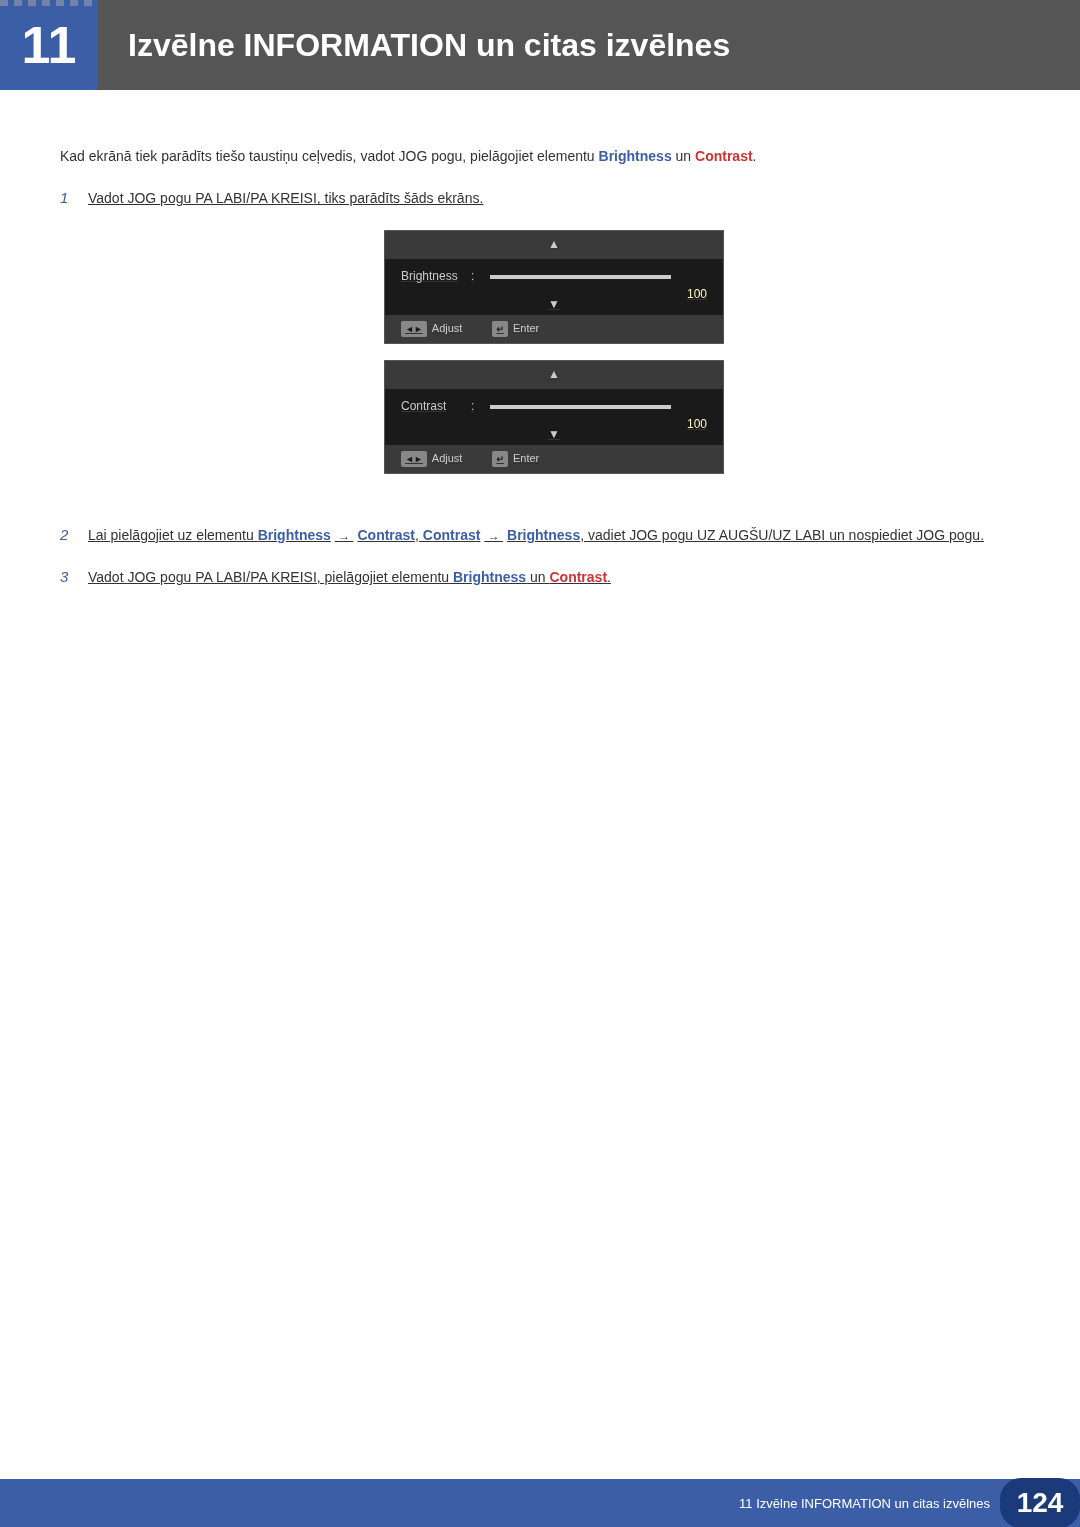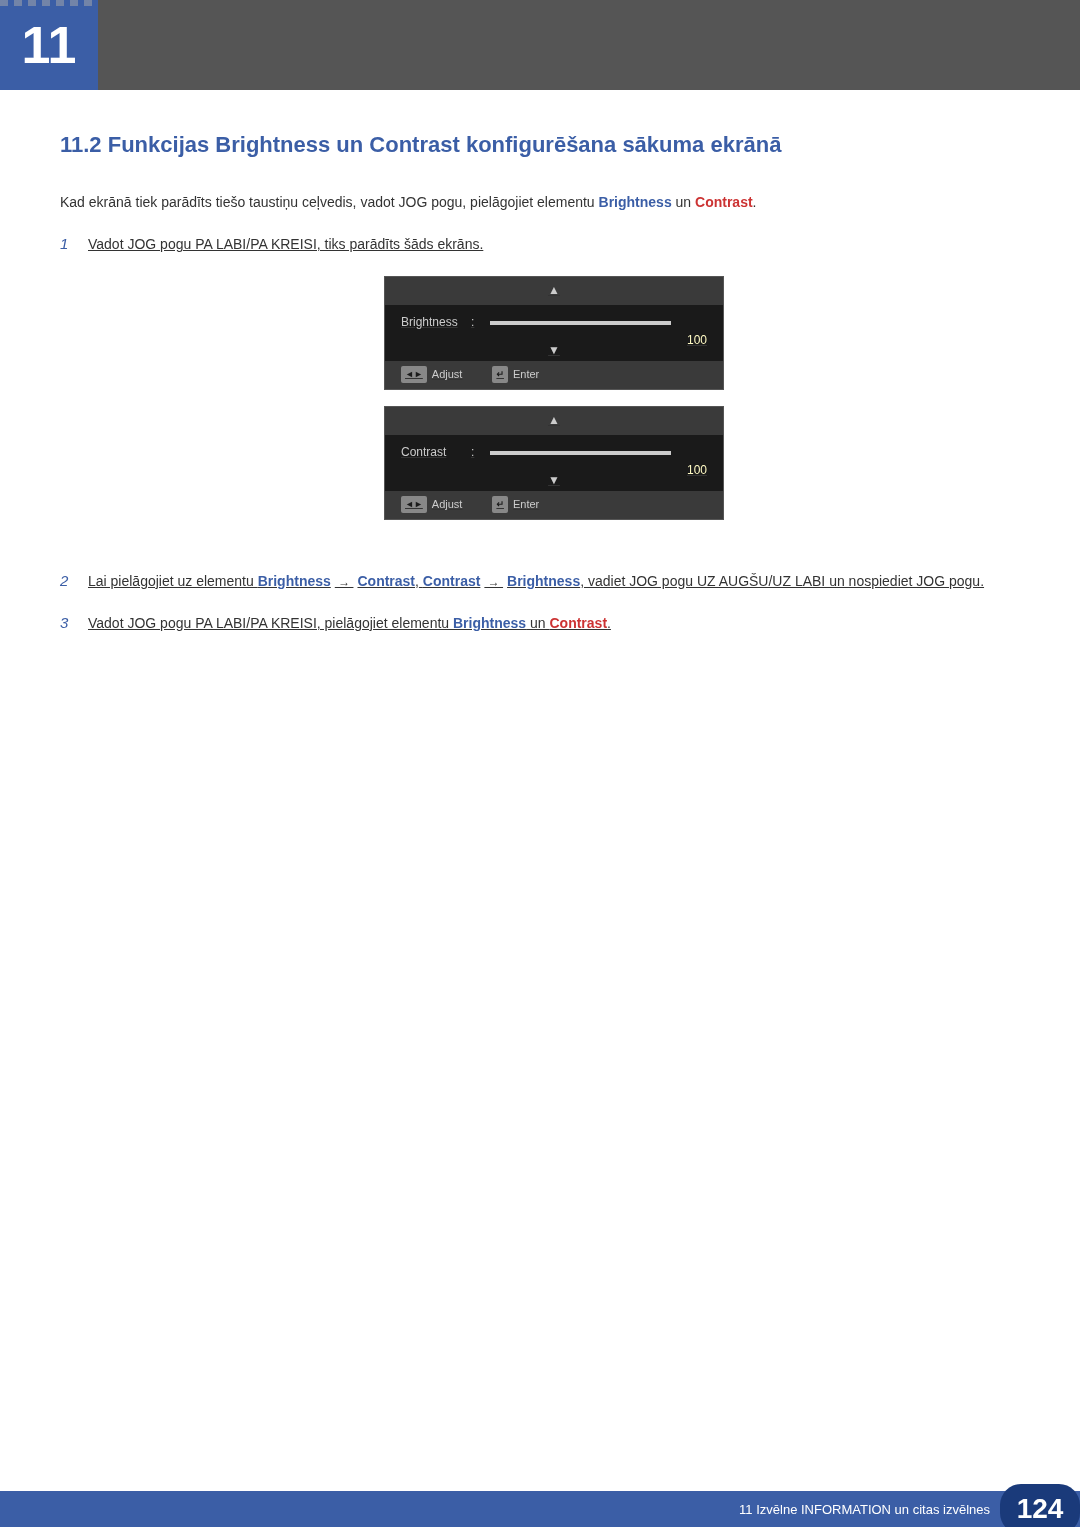--- a/index.html
+++ b/index.html
@@ -227,21 +227,21 @@
       justify-content: center;
       height: 20px;
     }
 
     
     .page-footer {
       position: absolute;
       bottom: 0;
       left: 0;
       right: 0;
-      height: 36px;
+      height: 48px;
       background: #3b5ea6;
       display: flex;
       align-items: center;
       justify-content: flex-end;
       padding-right: 0;
     }
 
     .footer-text {
       color: #ffffff;
       font-size: 13px;
@@ -266,27 +266,25 @@
       margin: 0 4px;
     }
   </style>
 </head>
 <body>
 
 <div class="header-bar">
   <div class="chapter-number-block">
     <span>11</span>
   </div>
+  <span class="header-title">Izvēlne INFORMATION un citas izvēlnes</span>
 </div>
 
 <div class="content">
 
-  <div class="section-title">
-    <span>11.2</span>&nbsp;<span>Funkcijas Brightness un Contrast konfigurēšana sākuma ekrānā</span>
-  </div>
 
   <p class="intro-text">
     <span>Kad ekrānā tiek parādīts tiešo taustiņu ceļvedis, vadot JOG pogu, pielāgojiet elementu </span><span class="bold-blue">Brightness</span><span> un </span><span class="bold-red">Contrast</span><span>.</span>
   </p>
 
   <div class="step">
     <span class="step-number"><em>1</em></span>
     <div class="step-content">
       <span>Vadot JOG pogu PA LABI/PA KREISI, tiks parādīts šāds ekrāns.</span>
 

